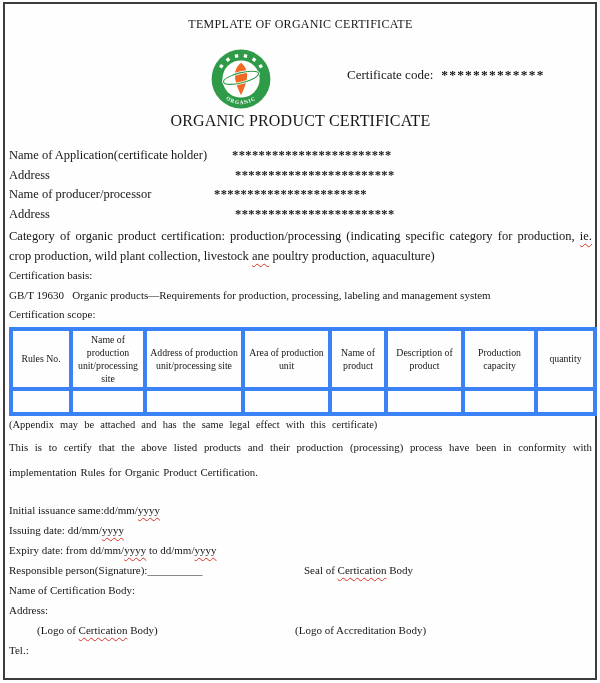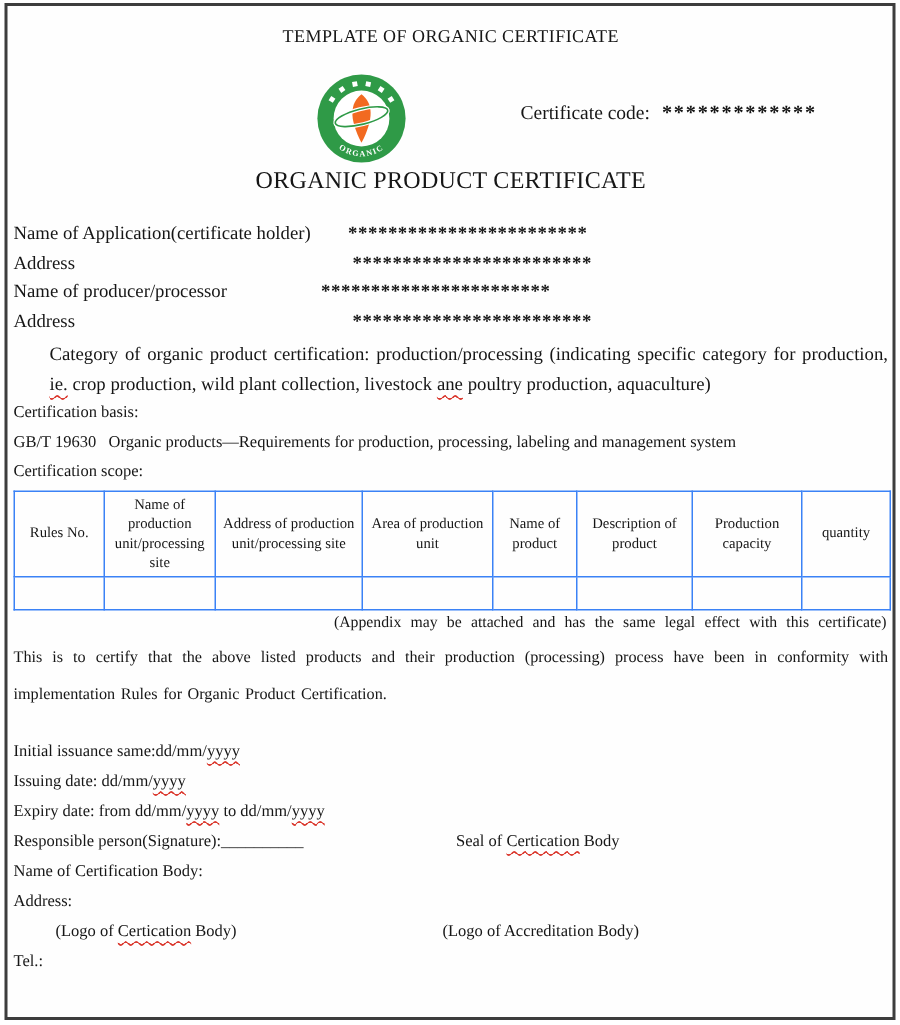--- a/index.html
+++ b/index.html
@@ -36,46 +36,46 @@
     letter-spacing: 0.2px;
   }
   .fields { margin-top: 16px; font-size: 12.5px; }
   .field-row { line-height: 19.5px; white-space: nowrap; }
   .f-label { display: inline-block; font-family: Liberation Serif, serif; }
   .field-row:nth-child(1) .f-label { width: 223px; }
   .field-row:nth-child(2) .f-label { width: 226px; }
   .field-row:nth-child(3) .f-label { width: 205px; }
   .field-row:nth-child(4) .f-label { width: 226px; }
   .f-value { font-weight: bold; letter-spacing: 0.4px; }
-  .para { font-size: 12.5px; line-height: 19.5px; margin-left: 24px; }
+  .para { font-size: 12.5px; line-height: 19.5px; }
   .category { margin-top: 3px; text-align: justify; }
   .line { font-size: 11px; line-height: 19.5px; }
   .pre { white-space: pre-wrap; }
   table {
     border-collapse: collapse;
     table-layout: fixed;
     width: 584px;
     margin-top: 2px;
   }
   th, td {
-    border: 1px solid #3b82f6;
+    border: 4px solid #3b82f6;
     font-weight: normal;
     font-size: 9.8px;
     line-height: 13px;
     text-align: center;
     vertical-align: middle;
     padding: 1px 2px;
     overflow-wrap: anywhere;
   }
   tr.hdr th { height: 54px; }
   tr.empty td { height: 19px; }
   .appendix {
     font-size: 10.5px;
     line-height: 16px;
-    text-align: right;
+    text-align: left;
     word-spacing: 3.5px;
     margin-top: 1px;
     padding-right: 1px;
   }
   .certify {
     font-size: 10.8px;
     line-height: 25px;
     text-align: justify;
     word-spacing: 1px;
     margin-top: 2px;

